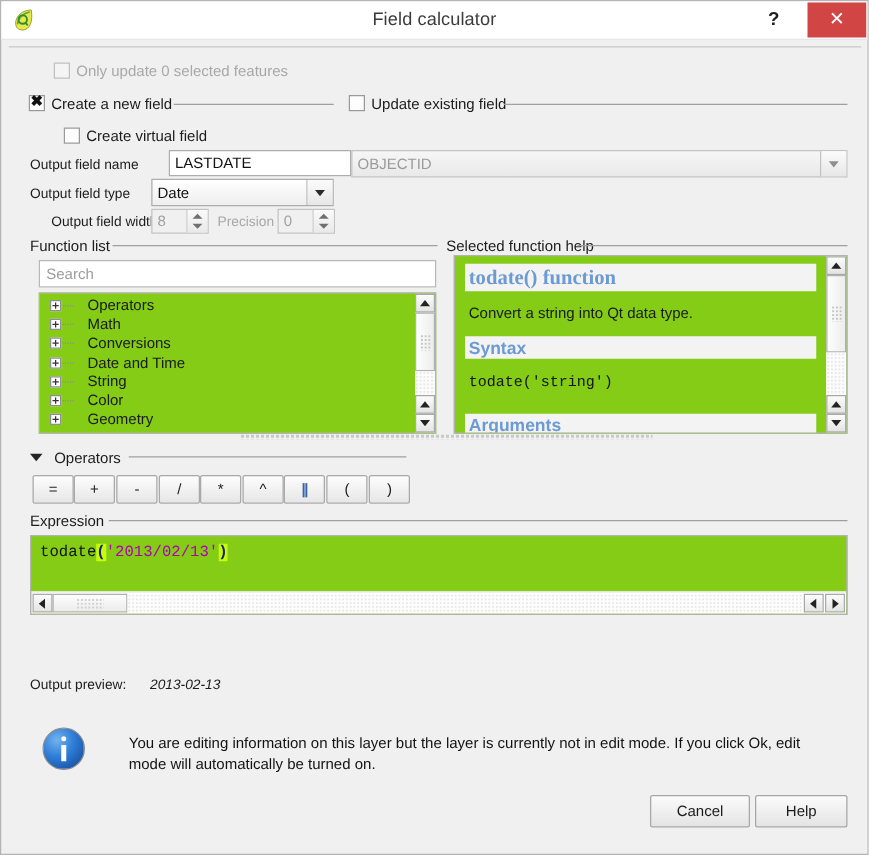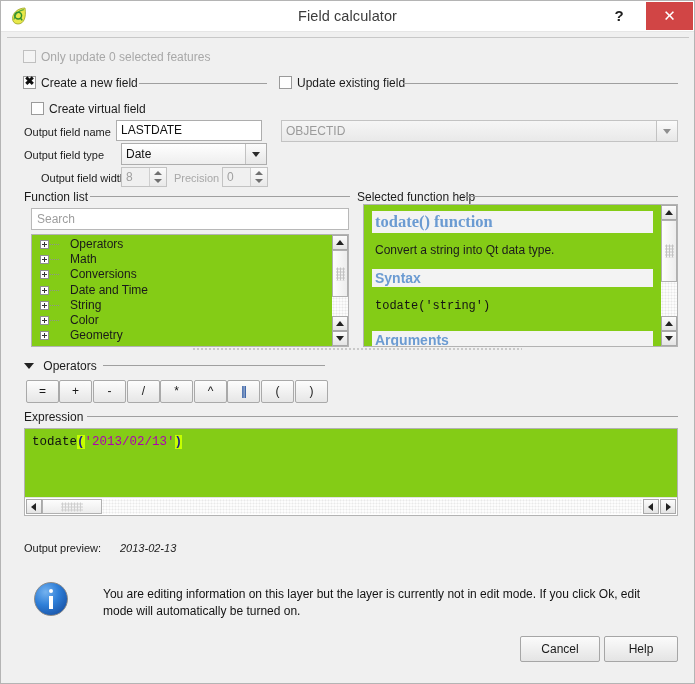--- a/index.html
+++ b/index.html
@@ -77,21 +77,21 @@
     position: absolute;
     left: 6px;
     top: 36px;
     width: 682px;
     height: 642px;
     background: #f0f0f0;
     border: 1px solid #c8c8c8;
     border-width: 1px 0 0 0;
   }
 
-  .abs { position: absolute; }
+  .abs { position: absolute; margin-left: 20px; }
 
   
   .cb {
     display: inline-block;
     width: 13px; height: 13px;
     border: 1px solid #9a9a9a;
     background: #fdfdfd;
     box-sizing: border-box;
     vertical-align: -2px;
     position: relative;
@@ -484,21 +484,21 @@
     <div class="grouphdr" style="left:272px; top:38px;">
       <span class="cb"></span><span class="cblabel">Update existing field</span>
     </div>
     <div class="rule" style="left:396px; top:45px; width:275px;"></div>
 
     <div class="abs" style="left:24px; top:64px;">
       <span class="cb"></span><span class="cblabel">Create virtual field</span>
     </div>
 
     <div class="lbl" style="left:17px; top:88px;">Output field name</div>
-    <div class="txt" style="left:109px; top:82px; width:146px; height:21px;">LASTDATE</div>
+    <div class="txt" style="left:128px; top:82px; width:146px; height:21px;">LASTDATE</div>
 
     <div class="lbl" style="left:17px; top:111px;">Output field type</div>
     <div class="combo" style="left:114px; top:105px; width:146px; height:22px;">
       <span>Date</span>
       <span class="arrowbox"></span>
     </div>
 
     <div class="lbl" style="left:5px; top:134px;margin-left:29px;">Output field width</div>
     <div class="spin" style="left:114px; top:129px; width:46px; height:20px;">
       <span>8</span>
@@ -596,21 +596,21 @@
     <div class="opbtn" style="left:120px; top:342px;">/</div>
     <div class="opbtn" style="left:153px; top:342px;">*</div>
     <div class="opbtn" style="left:187px; top:342px;">^</div>
     <div class="opbtn pipe" style="left:220px; top:342px;">||</div>
     <div class="opbtn" style="left:254px; top:342px;">(</div>
     <div class="opbtn" style="left:288px; top:342px;">)</div>
 
     <div class="grouphdr" style="left:17px; top:372px;">Expression</div>
     <div class="rule" style="left:80px; top:378px; width:591px;"></div>
 
-    <div class="panel" style="left:17px; top:390px; width:654px; height:88px;">
+    <div class="panel" style="left:17px; top:390px; width:654px; height:64px;">
       <div class="expr"><span>todate</span><span class="tok-paren">(</span><span class="tok-str">'2013/02/13'</span><span class="tok-paren">)</span></div>
 
       <div style="position:absolute; left:0; right:0; bottom:0; height:17px; border-top:1px solid #e2e2e2; background:#fff;">
         <div class="sbtn" style="left:1px; top:1px; width:16px; height:15px;">
             <span class="tri left"></span>
           </div>
         <div class="hthumb" style="left:17px; top:1px; width:60px;">
             <span class="grip-h"></span>
           </div>
         <div class="htrack" style="left:77px; top:1px; right:35px;"></div>

